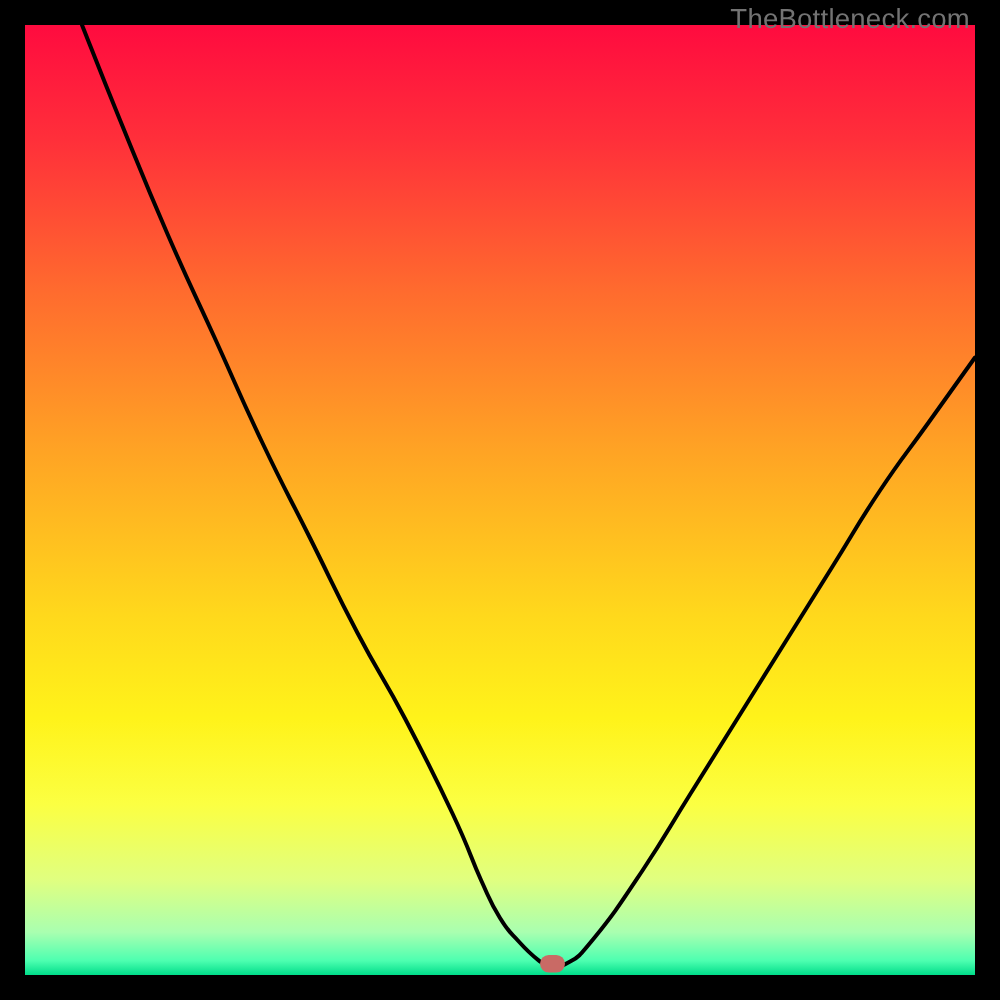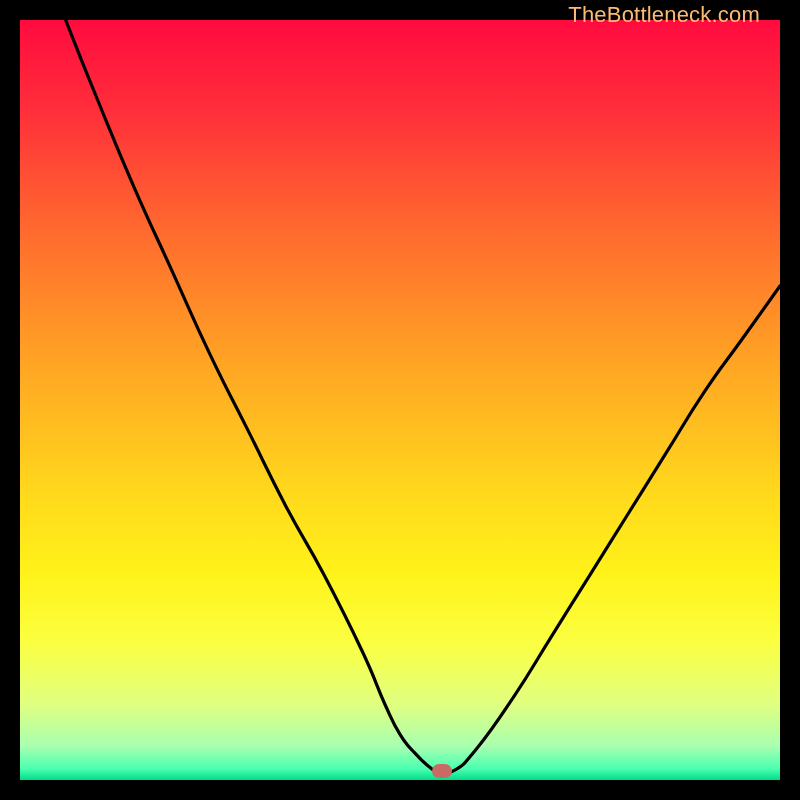--- a/index.html
+++ b/index.html
@@ -25,22 +25,22 @@
     height: 760px;
     overflow: hidden;
   }
   .gradient-bg {
     position: absolute;
     left: 0; top: 0; right: 0; bottom: 0;
   }
   .watermark {
     position: absolute;
     top: 2px;
-    right: 40px;
-    color: #fdba74;
+    right: 24px;
+    color: #737373;
     font-size: 22px;
     font-weight: 400;
     letter-spacing: 0.2px;
     z-index: 5;
   }
   svg.curve {
     position: absolute;
     left: 0; top: 0;
     width: 760px;
     height: 760px;

